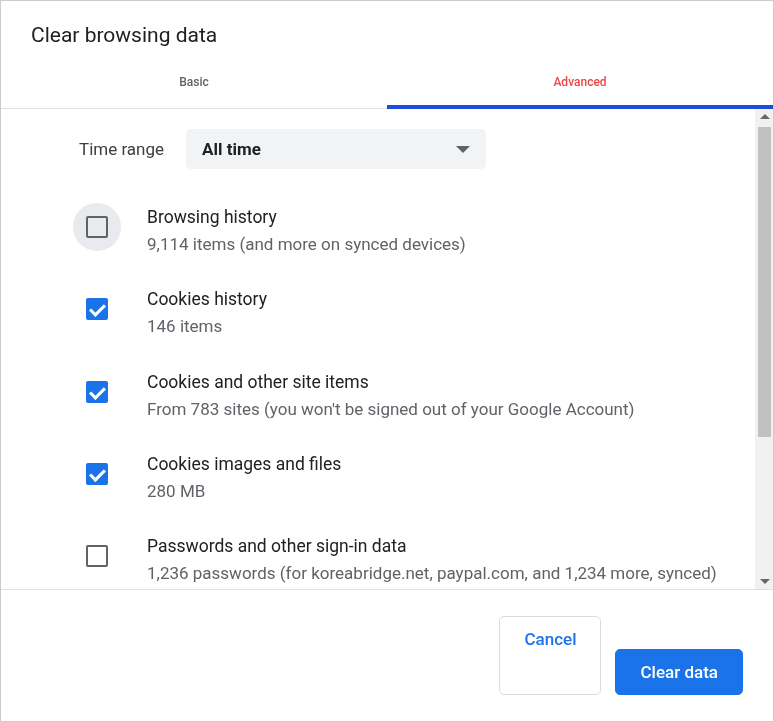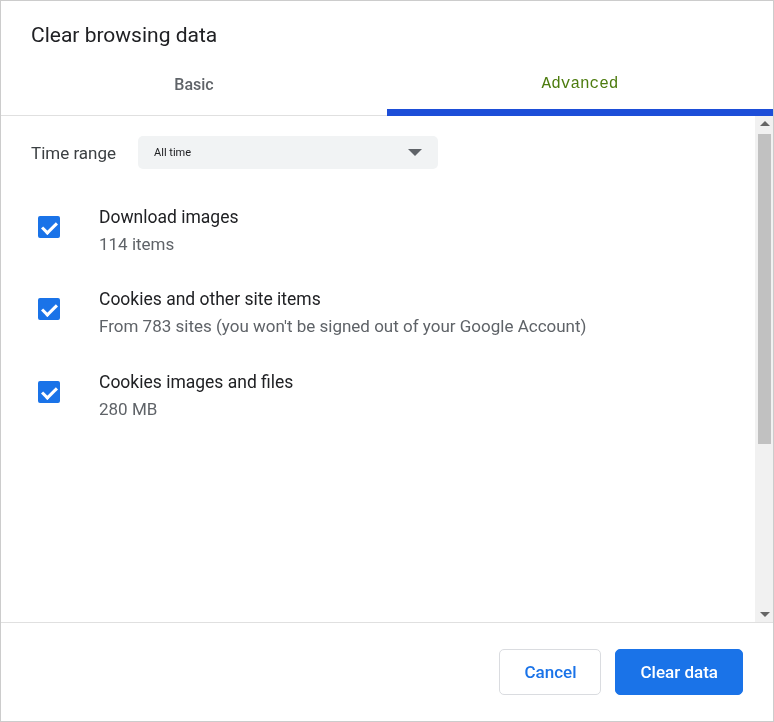--- a/index.html
+++ b/index.html
@@ -26,40 +26,40 @@
     padding: 22px 30px 12px 30px;
   }
   .tabs {
     display: flex;
     border-bottom: 1px solid #e0e0e0;
   }
   .tab {
     flex: 1;
     text-align: center;
     padding: 16px 8px;
-    font-size: 16px;
+    font-size: 12px;
     font-weight: 500;
     color: #5f6368;
     cursor: pointer;
   }
   .tab.active {
-    color: #4d7c0f;
-    border-bottom: 7px solid #1d4ed8;
+    color: #ef4444;
+    border-bottom: 4px solid #1d4ed8;
     margin-bottom: -1px;
-    font-family: Liberation Mono, monospace;
   }
   .scroll-area {
     flex: 1;
     display: flex;
     min-height: 0;
   }
   .content {
     flex: 1;
     overflow: hidden;
     padding: 0 0 0 0;
+    margin-left: 48px;
   }
   .scrollbar {
     width: 18px;
     background: #f1f1f1;
     position: relative;
     border-left: 1px solid #f1f1f1;
   }
   .scrollbar .arrow {
     width: 0; height: 0;
     border-left: 5px solid transparent;
@@ -100,22 +100,23 @@
     display: flex;
     align-items: center;
     justify-content: space-between;
     background: #f1f3f4;
     border-radius: 5px;
     padding: 10px 16px;
     width: 300px;
     cursor: pointer;
   }
   .dropdown span {
-    font-size: 11px;
-    color: #202124;
+    font-size: 17px;
+    color: #202124;
+    font-weight: bold;
   }
   .caret {
     width: 0; height: 0;
     border-left: 7px solid transparent;
     border-right: 7px solid transparent;
     border-top: 7px solid #5f6368;
   }
 
   .list {
     padding: 10px 10px 0 20px;
@@ -191,20 +192,21 @@
   }
   .btn.secondary {
     background: #fff;
     color: #1a73e8;
     border: 1px solid #dadce0;
   }
   .btn.primary {
     background: #1a73e8;
     color: #fff;
     border: 1px solid #1a73e8;
+    margin-top: 33px;
   }
 </style>
 </head>
 <body>
 
 <div class="dialog">
   <div class="title">Clear browsing data</div>
 
   <div class="tabs">
     <div class="tab">Basic</div>
@@ -217,28 +219,37 @@
       <div class="time-row">
         <div class="time-label">Time range</div>
         <div class="dropdown">
           <span>All time</span>
           <div class="caret"></div>
         </div>
       </div>
 
       <div class="list">
 
+        <div class="item">
+          <div class="checkbox-wrap hover">
+            <div class="checkbox"></div>
+          </div>
+          <div class="item-text">
+            <div class="item-title">Browsing history</div>
+            <div class="item-sub">9,114 items (and more on synced devices)</div>
+          </div>
+        </div>
 
         <div class="item">
           <div class="checkbox-wrap">
             <div class="checkbox checked"></div>
           </div>
           <div class="item-text">
-            <div class="item-title">Download images</div>
-            <div class="item-sub">114 items</div>
+            <div class="item-title">Cookies history</div>
+            <div class="item-sub">146 items</div>
           </div>
         </div>
 
         <div class="item">
           <div class="checkbox-wrap">
             <div class="checkbox checked"></div>
           </div>
           <div class="item-text">
             <div class="item-title">Cookies and other site items</div>
             <div class="item-sub">From 783 sites (you won't be signed out of your Google Account)</div>
@@ -248,20 +259,29 @@
         <div class="item">
           <div class="checkbox-wrap">
             <div class="checkbox checked"></div>
           </div>
           <div class="item-text">
             <div class="item-title">Cookies images and files</div>
             <div class="item-sub">280 MB</div>
           </div>
         </div>
 
+        <div class="item">
+          <div class="checkbox-wrap">
+            <div class="checkbox"></div>
+          </div>
+          <div class="item-text">
+            <div class="item-title">Passwords and other sign-in data</div>
+            <div class="item-sub">1,236 passwords (for koreabridge.net, paypal.com, and 1,234 more, synced)</div>
+          </div>
+        </div>
 
       </div>
     </div>
 
     <div class="scrollbar">
       <div class="arrow up"></div>
       <div class="thumb"></div>
       <div class="arrow down"></div>
     </div>
   </div>

